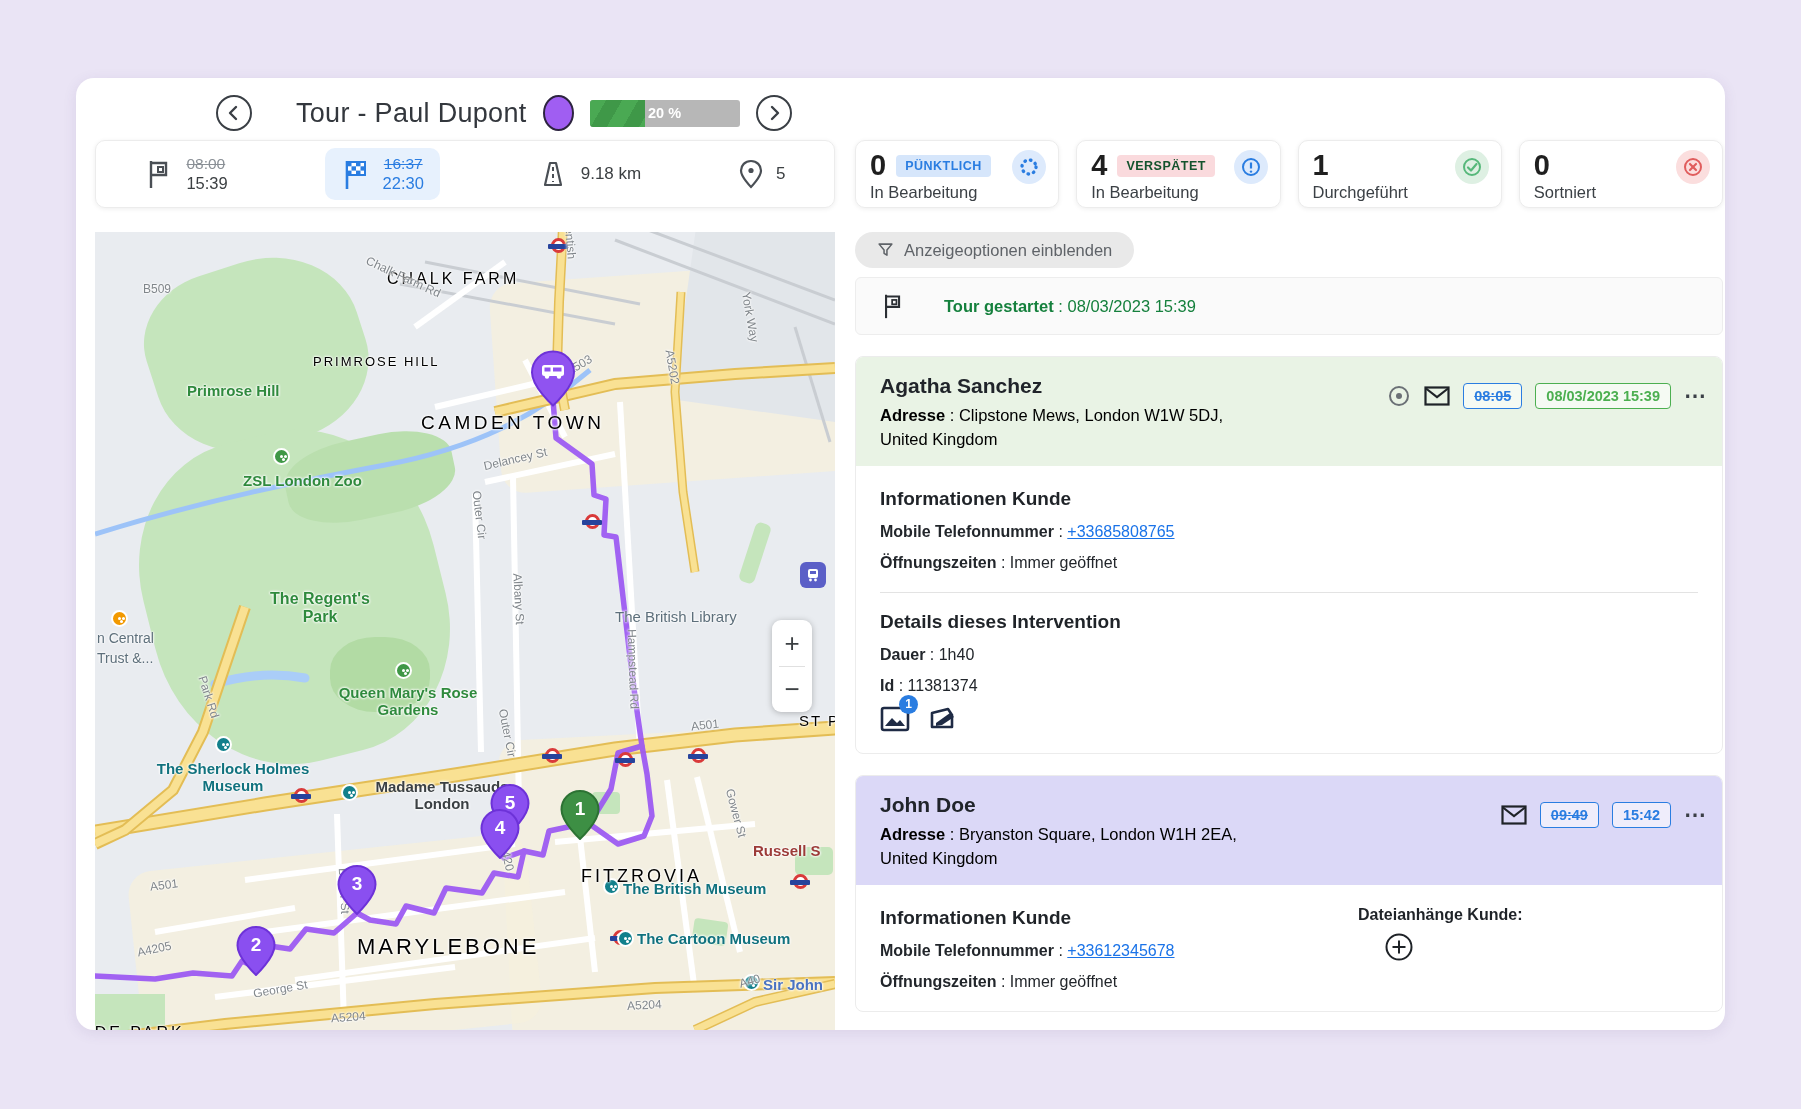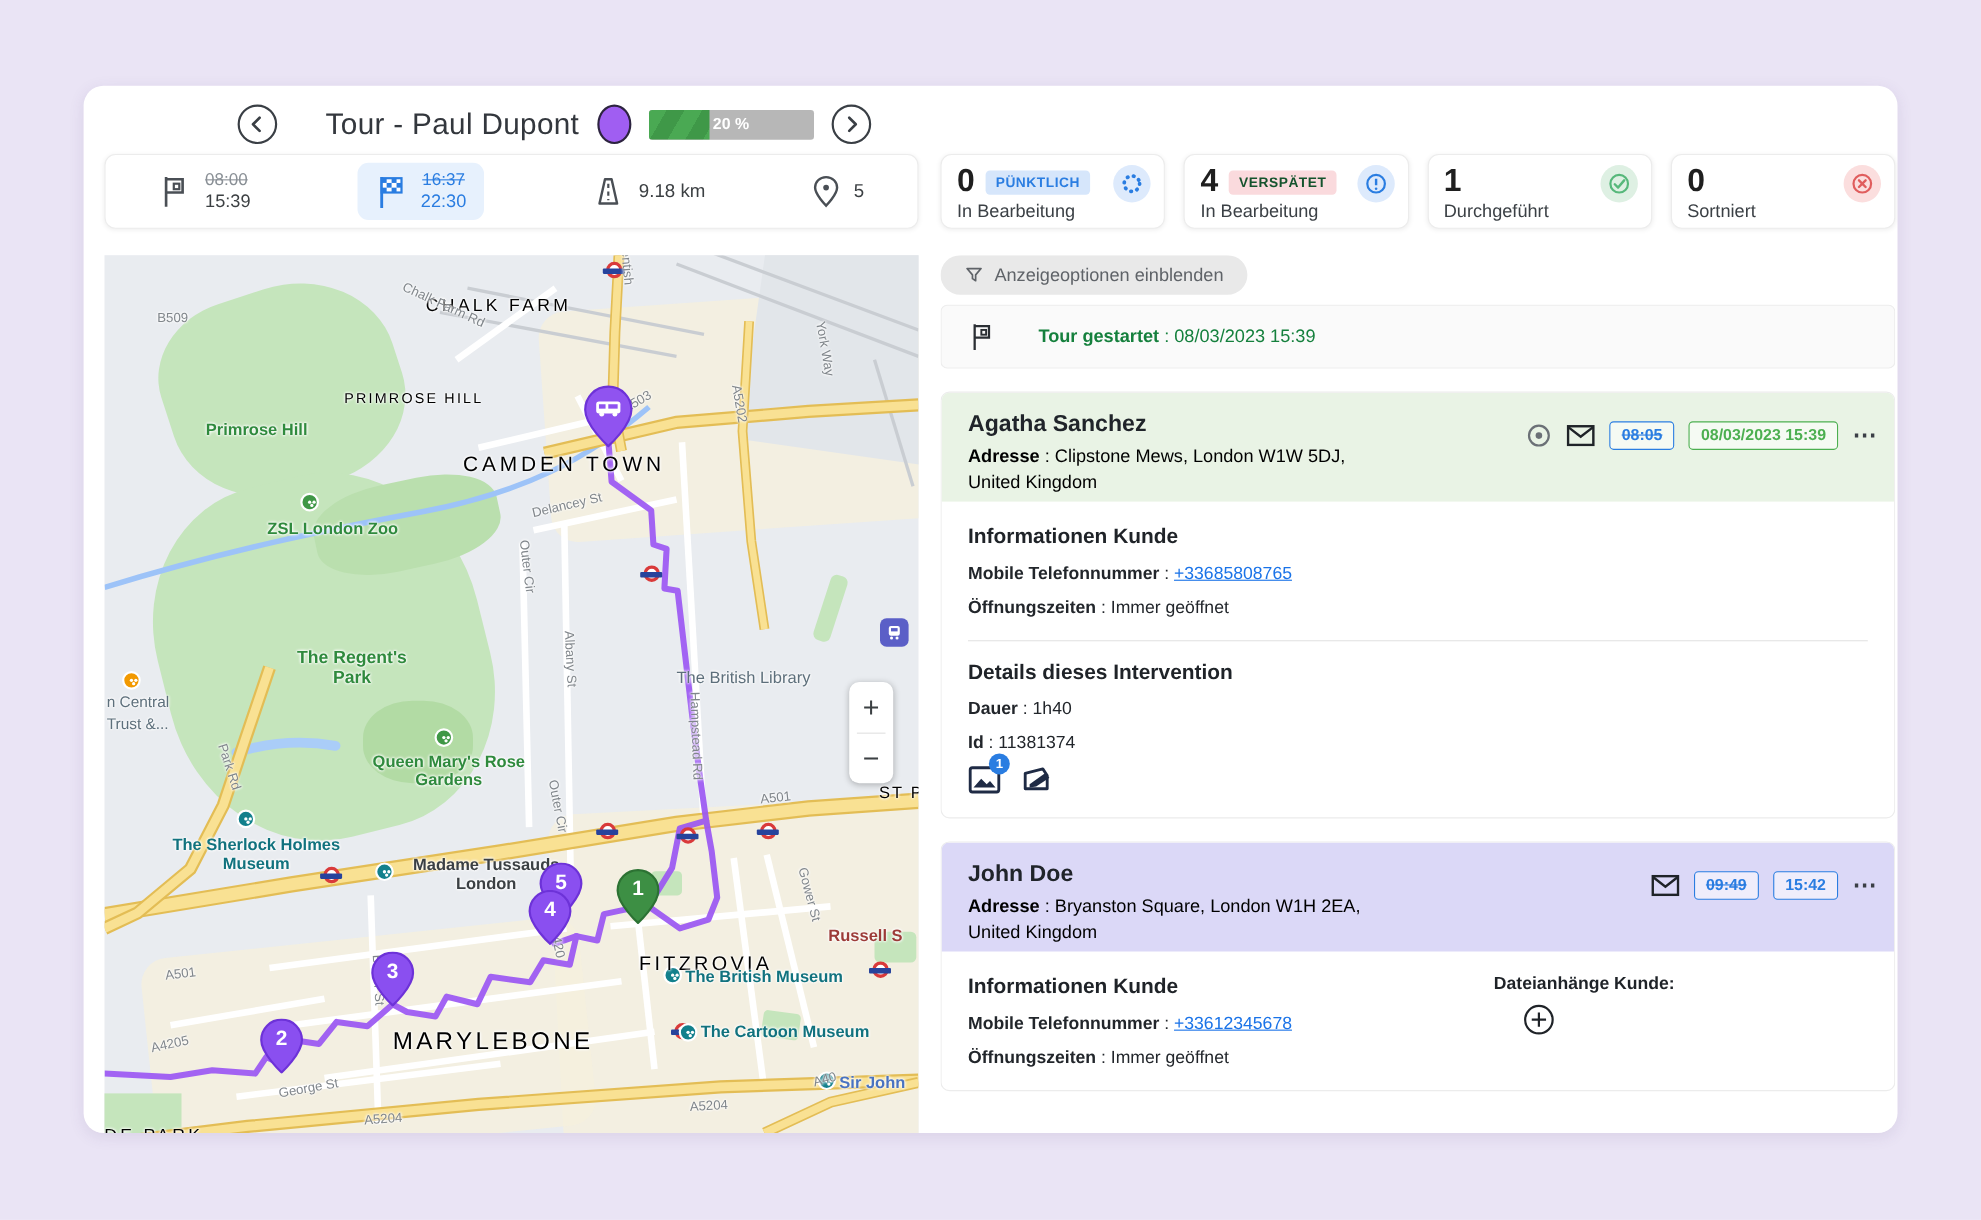--- a/index.html
+++ b/index.html
@@ -107,21 +107,21 @@
   .filter-pill { display:inline-flex; align-items:center; gap:10px; height:36px;
     padding:0 22px; background:#e9e9e9; border:none; border-radius:18px;
     color:#5f6368; font-size:16.5px; cursor:pointer; font-family:inherit; }
   .tour-card { margin-top:9px; height:58px; background:#fafafa; border:1px solid #ededed;
     border-radius:6px; display:flex; align-items:center; padding:0 24px; gap:38px; }
   .tour-card .txt { font-size:16.5px; color:#15803d; }
   .tour-card b { font-weight:700; }
 
   .cust-card { margin-top:21px; border:1px solid #ececec; border-radius:8px;
     overflow:hidden; background:#fff; }
-  .cust-head { position:relative; padding:17px 24px 4px; cursor:pointer; }
+  .cust-head { position:relative; padding:17px 24px 14px; cursor:pointer; }
   .cust-head.green    { background:#e9f3e5; }
   .cust-head.lavender { background:#dbd8f7; }
   .cust-name { font-size:21px; font-weight:700; color:#20242a; }
   .cust-addr { margin-top:6px; font-size:16.5px; color:#000000; max-width:380px;
     line-height:1.45; }
   .cust-addr b { font-weight:700; }
   .head-actions { position:absolute; right:16px; top:26px; display:flex;
     align-items:center; gap:13px; }
   .chip { font-size:14.5px; font-weight:700; padding:4px 10px; border-radius:4px;
     border:1.5px solid; background:rgba(255,255,255,.55); }

